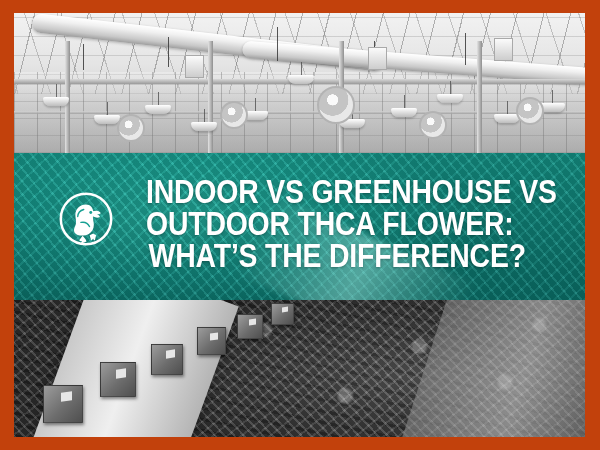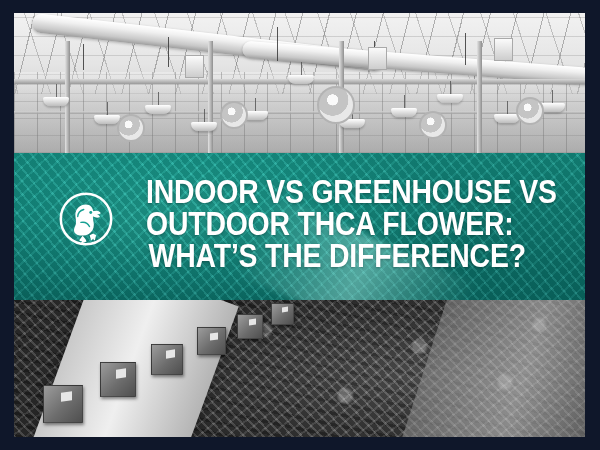--- a/index.html
+++ b/index.html
@@ -6,21 +6,21 @@
   html, body {
     margin: 0;
     padding: 0;
     background: #ffffff;
   }
   .canvas {
     position: relative;
     width: 600px;
     height: 450px;
     overflow: hidden;
-    background: #0f172a;
+    background: #c2410c;
     font-family: "Liberation Sans", sans-serif;
   }
 
   
   .photo-stack {
     position: absolute;
     left: 14px;
     top: 13px;
     right: 15px;
     bottom: 13px;

